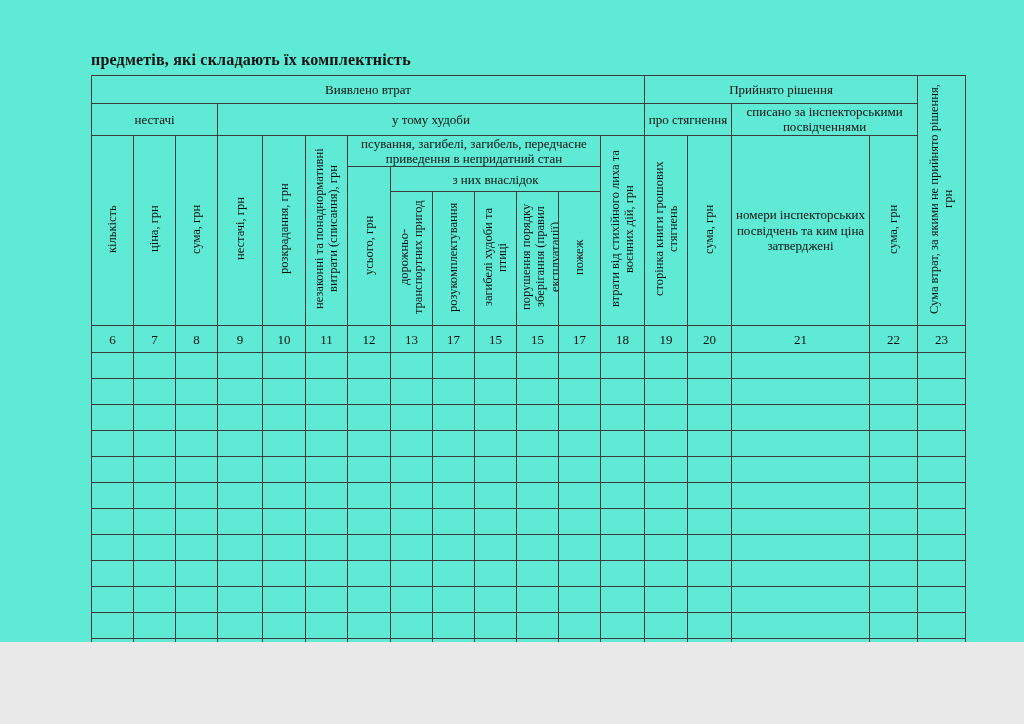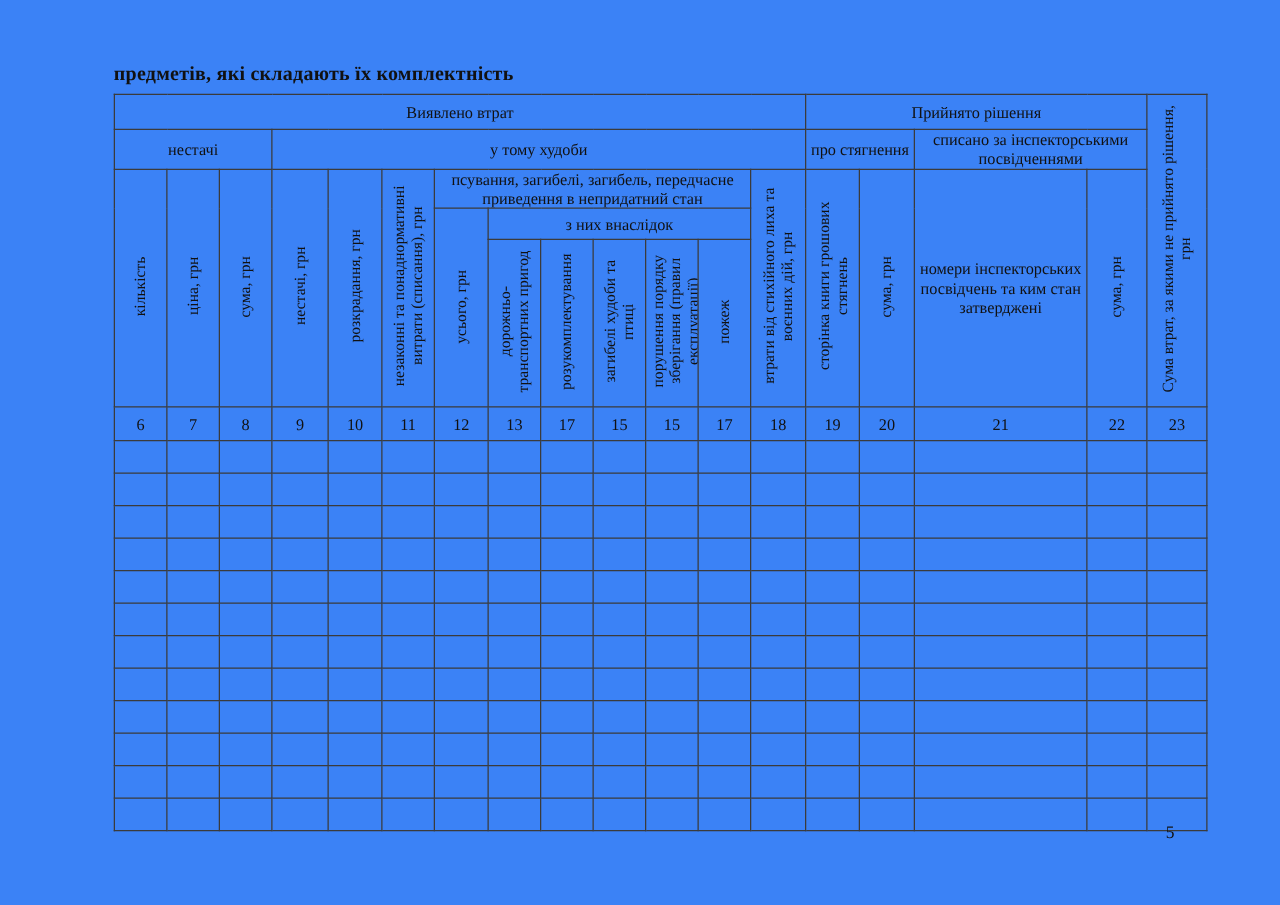--- a/index.html
+++ b/index.html
@@ -1,19 +1,19 @@
 <!DOCTYPE html>
 <html lang="uk"><head>
 <meta charset="utf-8">
 <style>
   html, body { margin: 0; padding: 0; background: #e9e9e9; }
   .page {
     position: relative;
-    width: 1024px; height: 724px;
-    background: #3b82f6;
+    width: 1024px; height: 642px;
+    background: #5eead4;
     overflow: hidden;
     font-family: "Liberation Serif", serif;
     color: #111;
   }
   .doc-title {
     position: absolute; left: 91px; top: 51px;
     font-size: 16px; font-weight: bold; letter-spacing: 0.2px;
   }
   table.form {
     position: absolute; left: 91px; top: 75px;
@@ -125,21 +125,21 @@
         <th colspan="6" class="band">псування, загибелі, загибель, передчасне приведення в непридатний стан</th>
         <th rowspan="3">
           <span class="vt h-ce">втрати від стихійного лиха та воєнних дій, грн</span>
         </th>
         <th rowspan="3">
           <span class="vt h-ce">сторінка книги грошових стягнень</span>
         </th>
         <th rowspan="3">
           <span class="vt h-ce">сума, грн</span>
         </th>
-        <th rowspan="3" class="cert-cell">номери інспекторських посвідчень та ким стан затверджені</th>
+        <th rowspan="3" class="cert-cell">номери інспекторських посвідчень та ким ціна затверджені</th>
         <th rowspan="3">
           <span class="vt h-ce">сума, грн</span>
         </th>
       </tr>
       <tr class="row-d">
         <th rowspan="2">
           <span class="vt h-de">усього, грн</span>
         </th>
         <th colspan="5">з них внаслідок</th>
       </tr>

